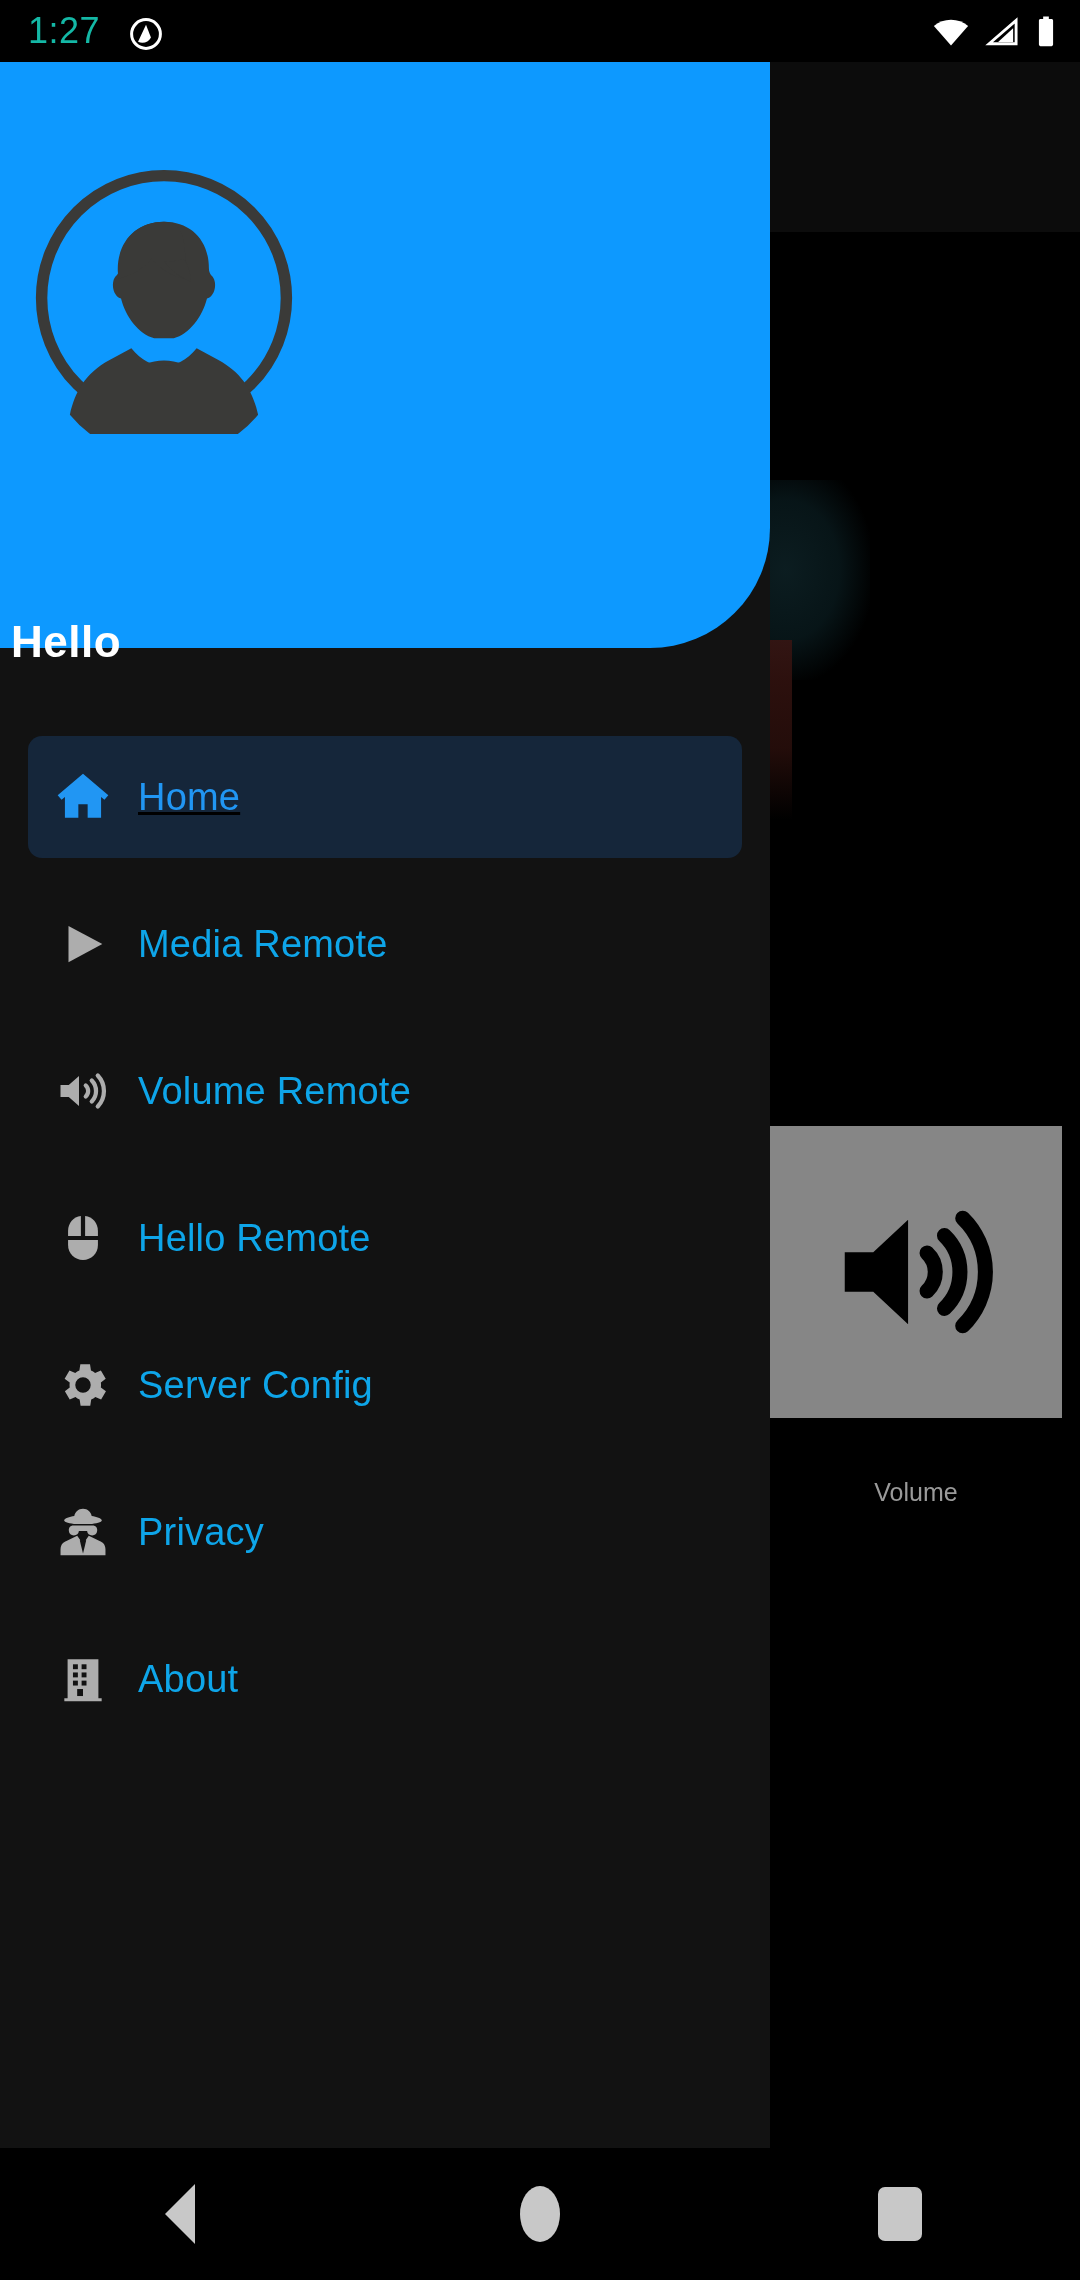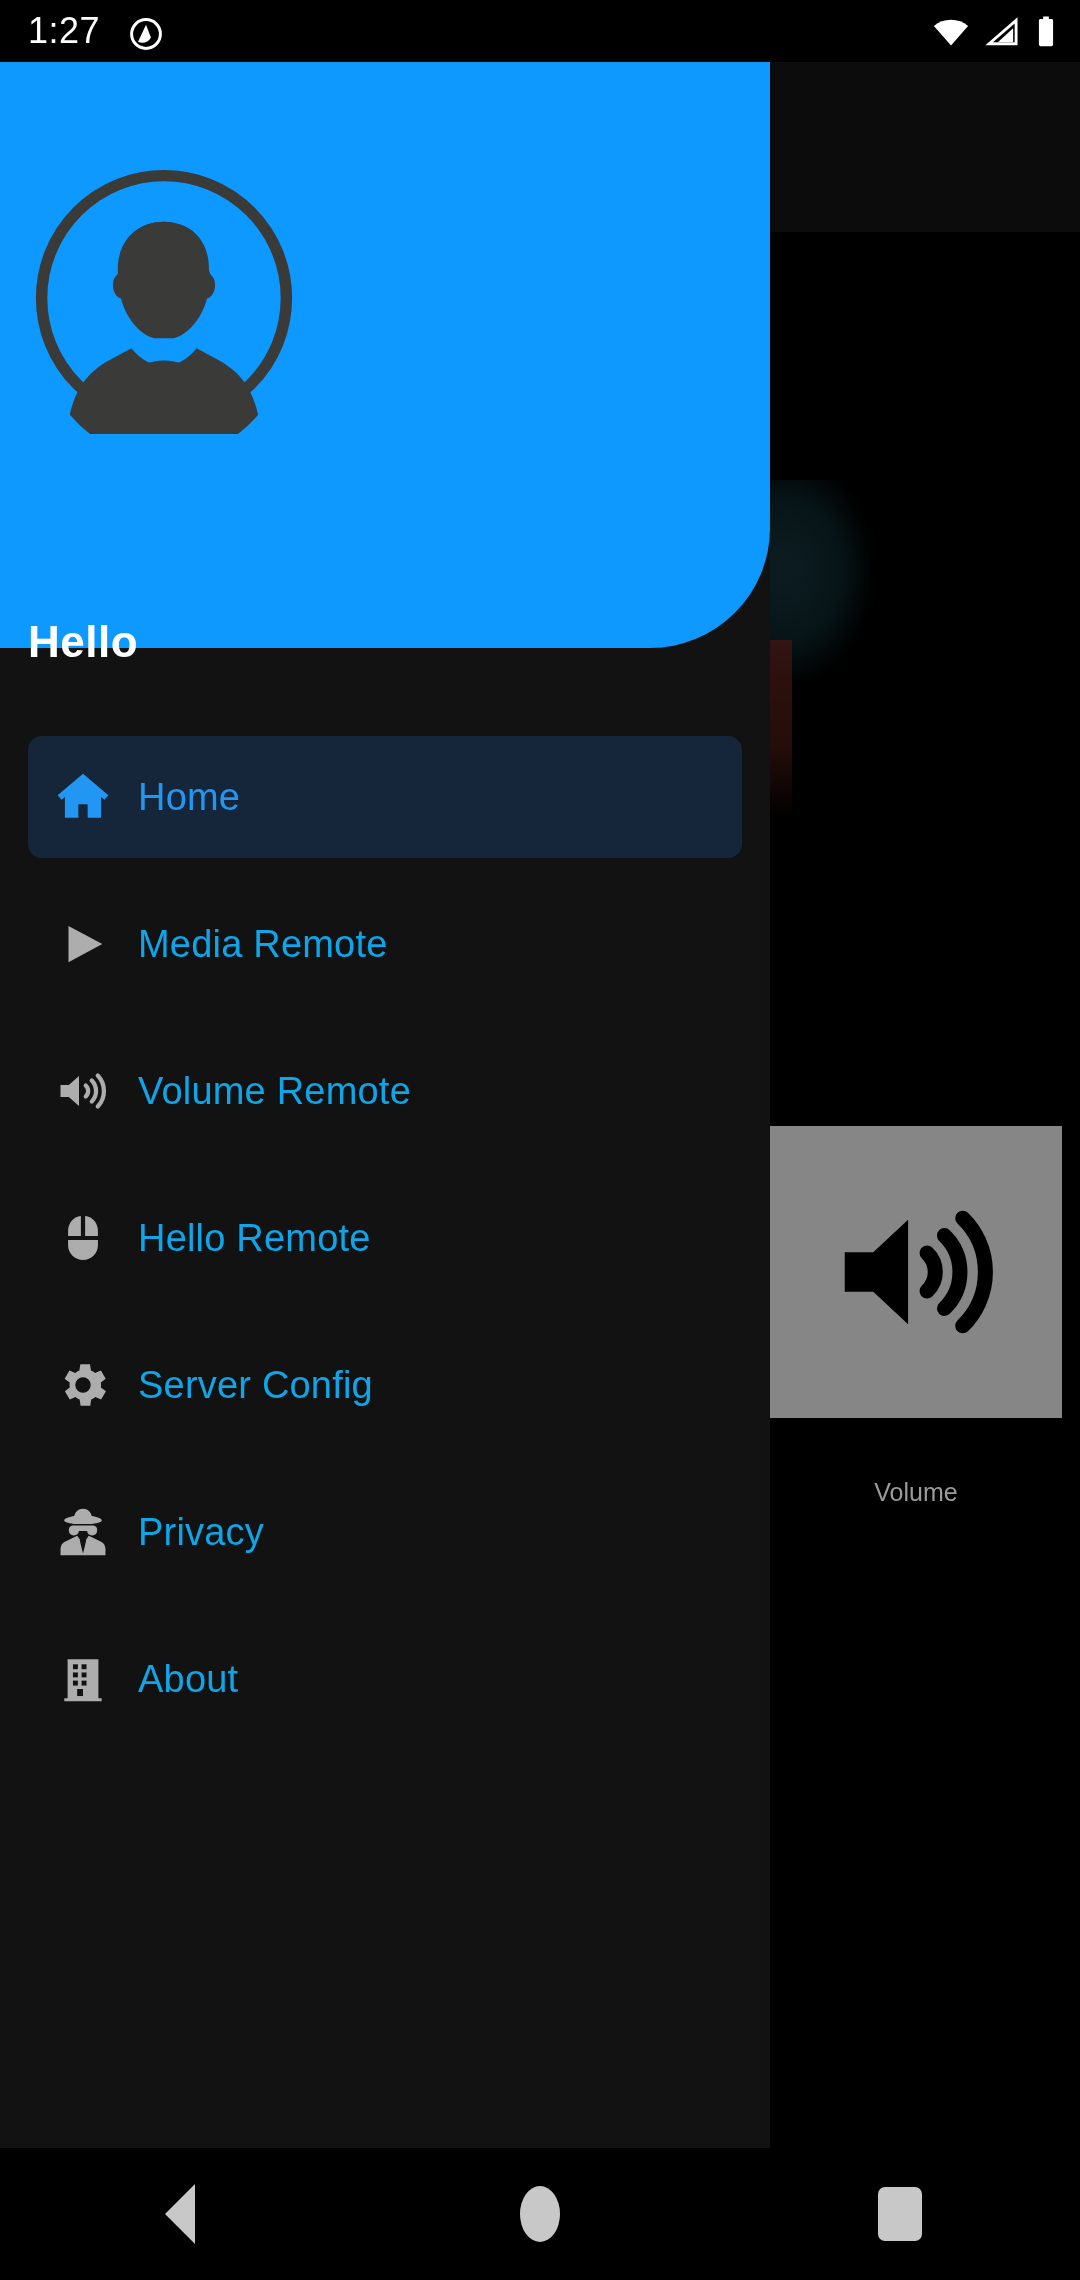--- a/index.html
+++ b/index.html
@@ -11,21 +11,21 @@
   }
   #screen { position:relative; width:1080px; height:2280px; background:#000; overflow:hidden; }
 
   
   #statusbar {
     position:absolute; left:0; top:0; width:1080px; height:62px;
     background:#000; z-index:60;
   }
   #sb-time {
     position:absolute; left:28px; top:11px;
-    font-size:36px; color:#ffffff; letter-spacing:0.5px; line-height:40px;
+    font-size:36px; color:#14b8a6; letter-spacing:0.5px; line-height:40px;
   }
   #sb-notif { position:absolute; left:128px; top:16px; width:36px; height:36px; }
   #sb-right { position:absolute; right:22px; top:15px; height:34px; display:flex; align-items:center; gap:14px; }
 
   
   #bg-appbar {
     position:absolute; left:0; top:62px; width:1080px; height:170px;
     background:#0c0c0c;
   }
   #bg-body { position:absolute; left:0; top:232px; width:1080px; height:1916px; background:#000; }
@@ -58,30 +58,30 @@
   }
   #drawer-header {
     position:absolute; left:0; top:0; width:770px; height:586px;
     background:#0d99ff;
     border-bottom-right-radius:120px;
   }
   #avatar {
     position:absolute; left:28px; top:100px; width:272px; height:272px;
   }
   #drawer-greeting {
-    position:absolute; left:28px; top:555px;
+    position:absolute; left:11px; top:555px;
     font-size:44px; font-weight:bold; color:#ffffff; letter-spacing:0.5px;
   }
 
   #navlist { position:absolute; left:0; top:674px; width:770px; }
   .nav-item {
     position:relative; height:122px; margin:0 28px 25px 28px;
     display:flex; align-items:center; border-radius:14px;
   }
-  .nav-item.selected { background:#15263a; }
+  .nav-item.selected { background:#15263a;text-decoration:underline; }
   .nav-icon {
     width:110px; min-width:110px; height:122px;
     display:flex; align-items:center; justify-content:center;
   }
   .nav-label { font-size:38px; color:#0ea5e9; letter-spacing:0.2px; }
   .nav-item.selected .nav-label { color:#2196f3; }
 
   
   #scrim { position:absolute; left:770px; top:62px; width:310px; height:2086px; background:rgba(0,0,0,0.0); z-index:30; }
 

